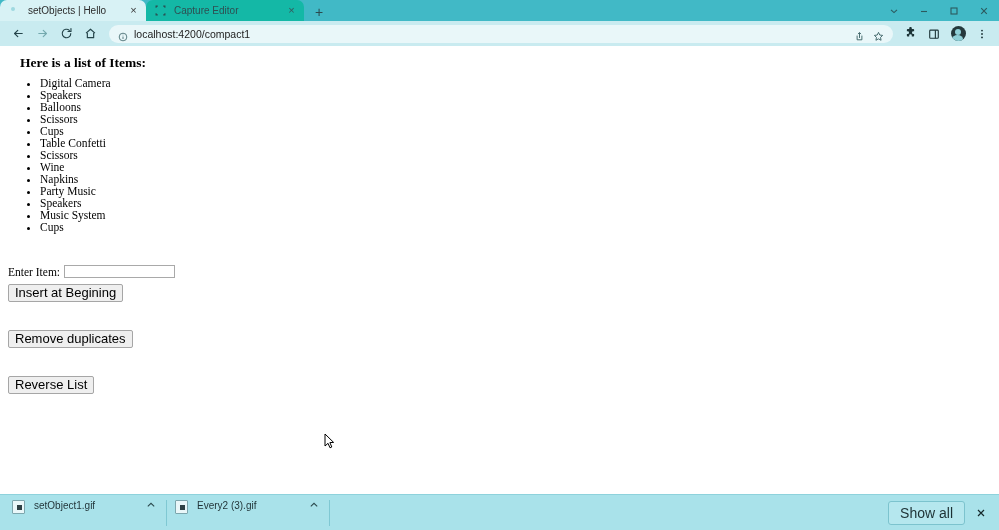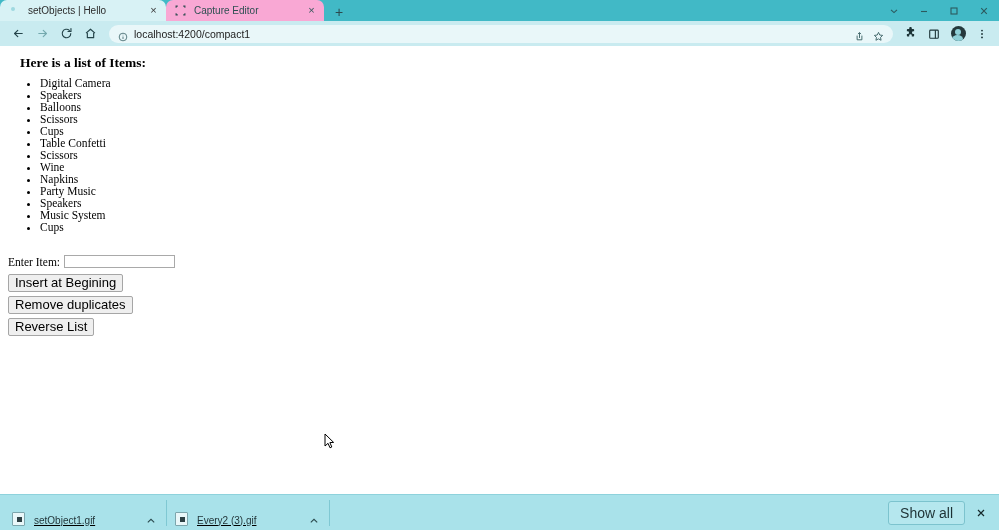--- a/index.html
+++ b/index.html
@@ -35,26 +35,26 @@
     display: flex;
     align-items: center;
     padding: 0 6px 0 9px;
     font-size: 10px;
     color: #2c2c2c;
     border-top-left-radius: 7px;
     border-top-right-radius: 7px;
     cursor: default;
   }
   .tab.active {
-    width: 166px;
+    width: 146px;
     background: #d8f2f5;
   }
   .tab.inactive {
     width: 158px;
-    background: #f9a8d4;
+    background: #14b8a6;
     color: #2e4f52;
   }
   .tab-favicon {
     width: 12px; height: 12px;
     flex: 0 0 12px;
     margin-right: 7px;
     display: inline-block;
     position: relative;
   }
   .favicon-globe {
@@ -246,21 +246,21 @@
     list-style: disc;
   }
   ul.item-list li {
     font-size: 11.5px;
     line-height: 12px;
     padding: 0;
     margin: 0 0 0 0;
     font-family: "Liberation Serif", serif;
   }
   .form-row {
-    margin-top: 22px;
+    margin-top: 32px;
     display: flex;
     align-items: center;
     font-size: 11.5px;
     font-family: "Liberation Serif", serif;
   }
   .form-row label { margin-right: 4px; }
   .text-input {
     width: 111px;
     height: 13px;
     border: 1px solid #a9a9a9;
@@ -277,21 +277,21 @@
     border: 1px solid #a6a6a6;
     border-radius: 2px;
     font-size: 13px;
     font-family: "Liberation Sans", sans-serif;
     color: #000;
     padding: 1px 6px 2px 6px;
     line-height: 13px;
     cursor: pointer;
   }
   .btn-block { display: block; }
-  .btn-gap { margin-top: 4px; }
+  .btn-gap { margin-top: 28px; }
 
   .cursor {
     position: absolute;
     left: 324px;
     top: 387px;
     width: 12px; height: 18px;
     pointer-events: none;
   }
 
   
@@ -301,25 +301,24 @@
     width: 999px; height: 36px;
     background: #a9e2ea;
     border-top: 1px solid #8ed2dc;
     display: flex;
     align-items: center;
     padding: 0 4px;
   }
   .dl-item {
     height: 26px;
     display: flex;
-    align-items: flex-end;
+    align-items: flex-start;
     padding: 0 4px 0 8px;
     border-right: 1px solid #7fc8d3;
     cursor: pointer;
-    text-decoration: underline;
   }
   .dl-item:last-of-type { border-right: 1px solid #7fc8d3; }
   .dl-file-icon {
     width: 13px; height: 14px;
     flex: 0 0 13px;
     background: #e9f7f9;
     border: 1px solid #7ca6ad;
     border-radius: 1px;
     margin-right: 9px;
     position: relative;

